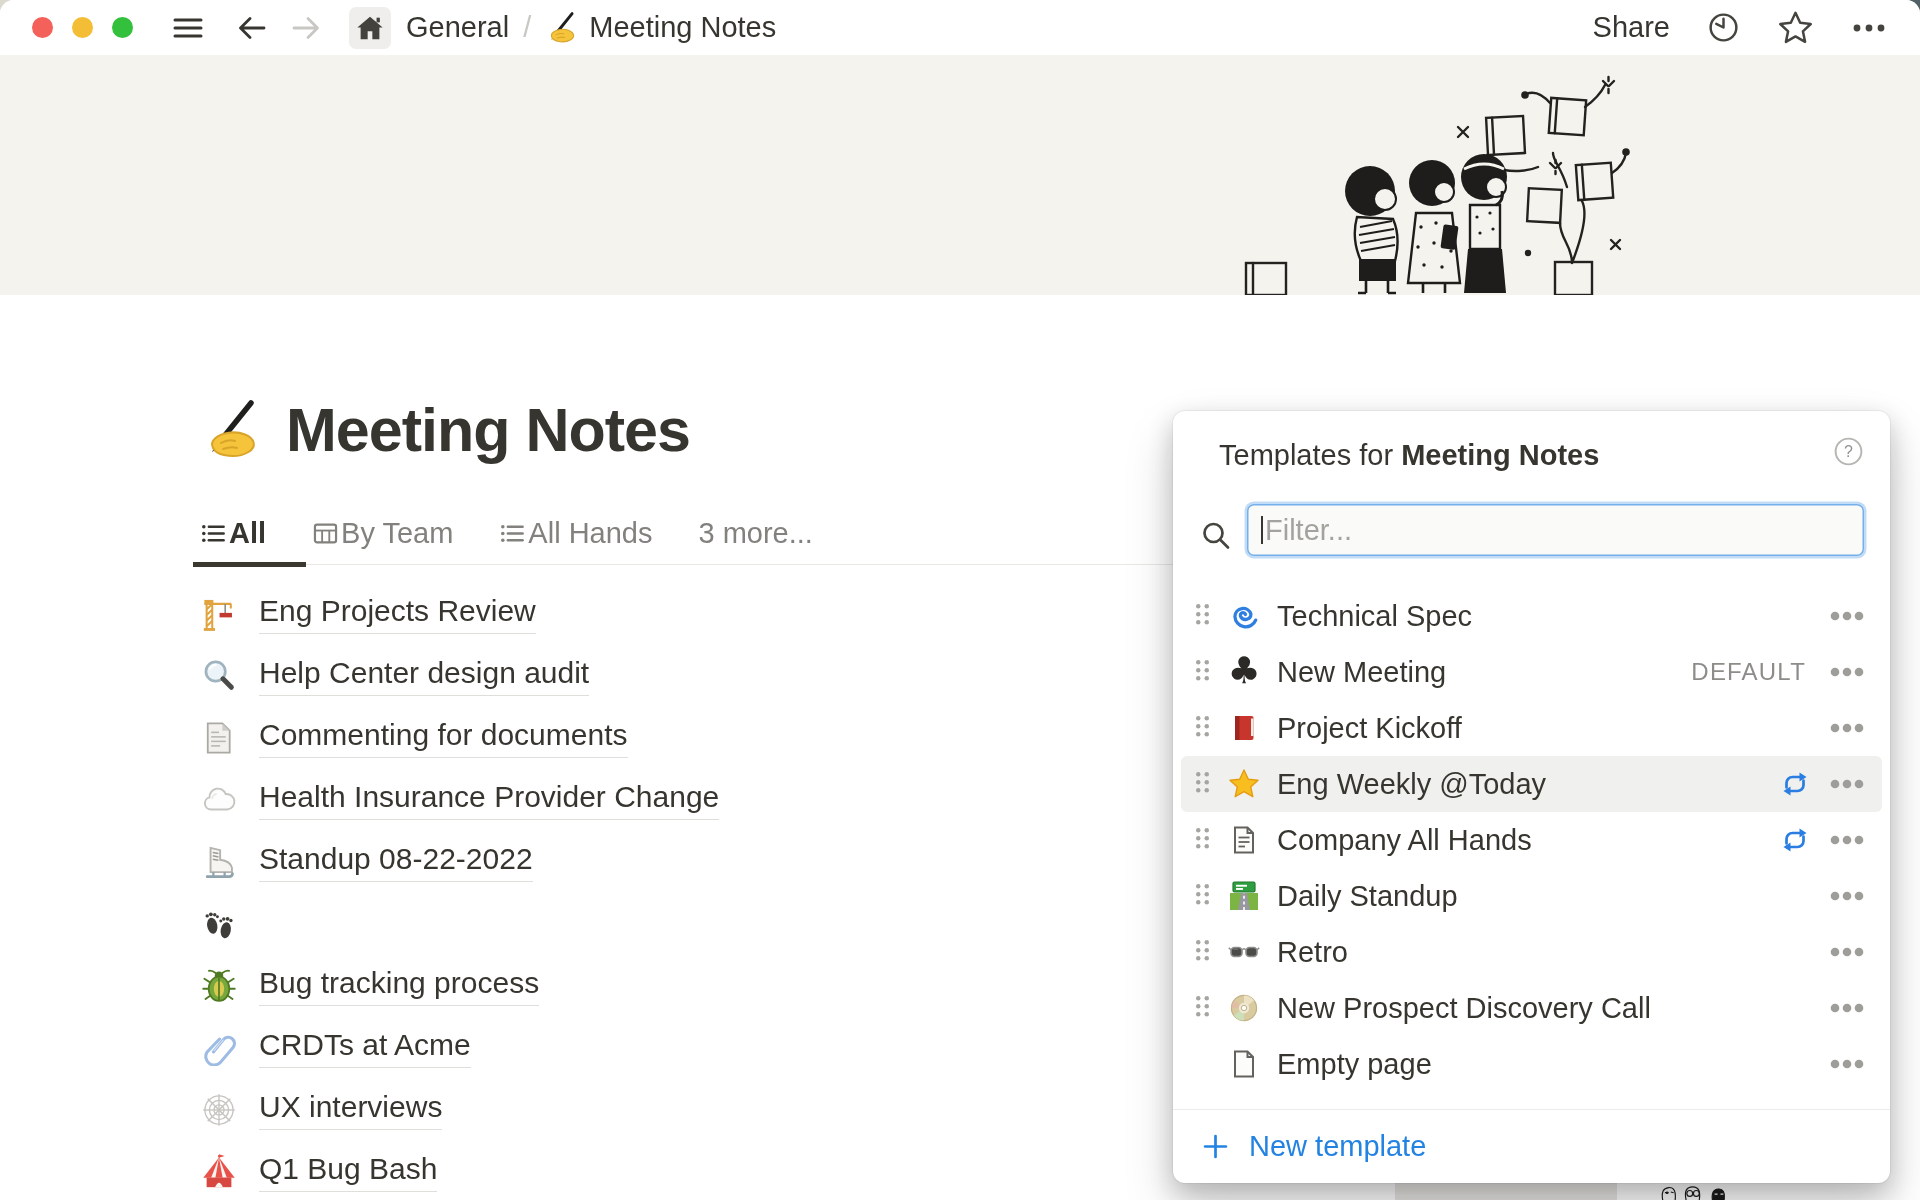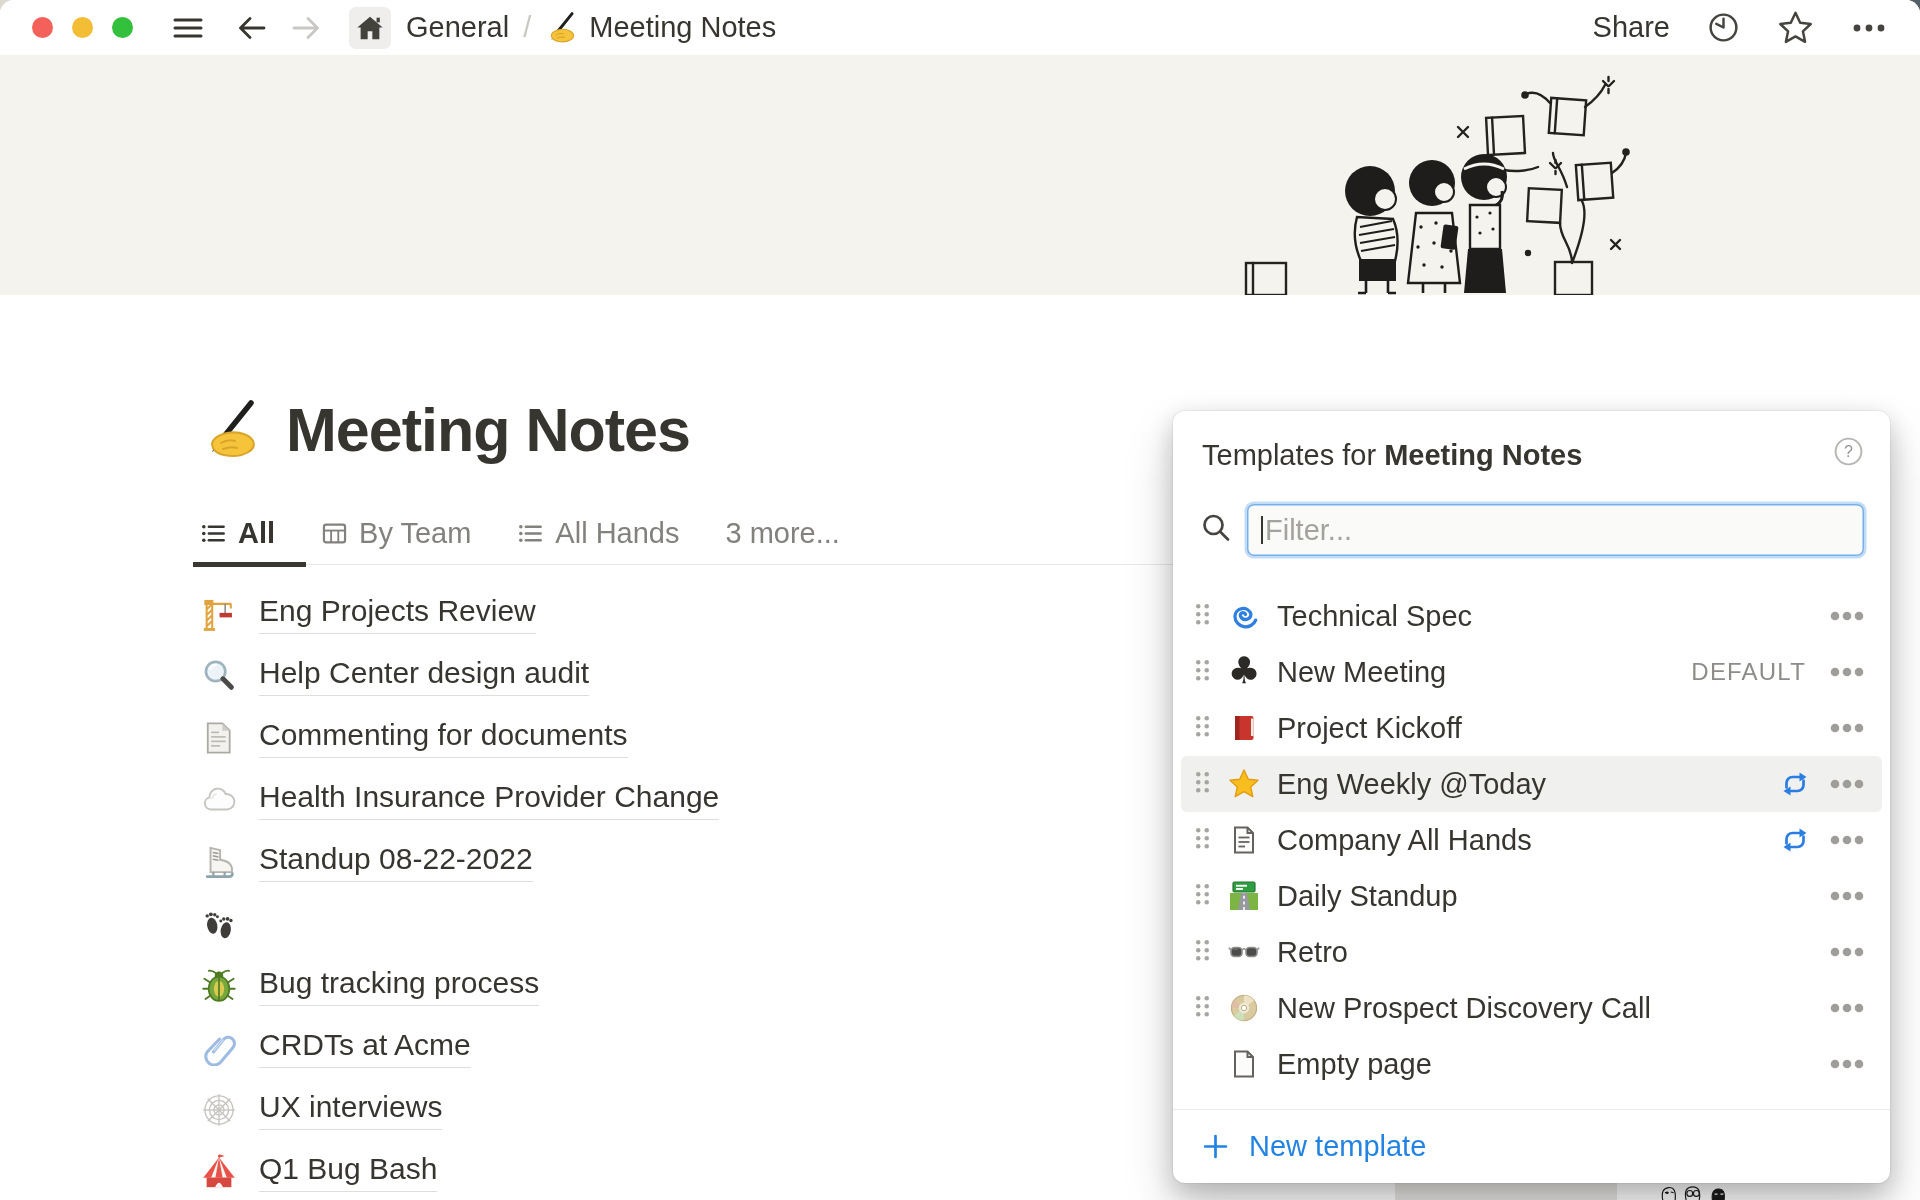--- a/index.html
+++ b/index.html
@@ -34,21 +34,21 @@
   .cover{ height:240px; background:#F4F3EE; position:relative; }
   .cover-art{ position:absolute; right:252px; bottom:0; }
 
   
   .content{ position:relative; padding-left:200px; background:#fff; }
   .title-row{ margin-top:100px; display:flex; align-items:center; gap:22px; }
   .title-emoji{ width:64px; height:64px; }
   .page-title{ font-size:61px; font-weight:700; letter-spacing:-1px; color:#37352F; }
 
   .tabs{ margin-top:46px; height:44px; display:flex; align-items:center; gap:46px; font-size:29px; }
-  .tab{ display:flex; align-items:center; gap:11px; color:#82817D; cursor:default; }
+  .tab{ display:flex; align-items:center; gap:2px; color:#82817D; cursor:default; }
   .tab svg{ width:27px; height:27px; }
   .tab.active{ color:#37352F; font-weight:700; }
   .tab-divider{ margin-top:9px; width:1546px; border-top:1.5px solid #E9E8E5; position:relative; }
   .active-bar{ position:absolute; left:-7px; top:-3.5px; width:113px; height:5px; background:#3A382F; }
 
   .page-list{ margin-top:18px; }
   .page-row{ height:62px; display:flex; align-items:center; gap:21px; }
   .page-row .p-ico{ width:38px; height:38px; flex:0 0 38px; display:flex; align-items:center; justify-content:center; }
   .page-row .p-ico svg{ width:36px; height:36px; }
   .p-label{ font-size:30px; color:#37352F; border-bottom:1.5px solid #DFDEDA; padding-bottom:4px; line-height:1.15; }
@@ -56,24 +56,24 @@
   
   .bottom-peek{ position:absolute; left:1395px; top:1181px; height:19px; display:flex; z-index:1; }
   .peek-gray{ width:222px; height:100%; background:#E8E7E4; }
   .peek-white{ width:303px; height:100%; background:#fff; display:flex; }
   .peek-white svg{ margin-left:28px; }
 
   
   .popup{ position:absolute; left:1173px; top:411px; width:717px; height:772px; background:#fff; border-radius:12px; z-index:5;
     box-shadow:0 0 0 1px rgba(15,15,15,0.05), 0 9px 24px rgba(15,15,15,0.2), 0 25px 50px rgba(15,15,15,0.18);
     display:flex; flex-direction:column; }
-  .pp-header{ padding:25px 26px 0 29px; display:flex; align-items:center; font-size:29px; }
+  .pp-header{ padding:25px 26px 0 46px; display:flex; align-items:center; font-size:29px; }
   .pp-title b{ font-weight:700; }
   .pp-help{ margin-left:auto; }
-  .pp-search{ margin:30px 26px 0 27px; display:flex; align-items:center; gap:15px; }
+  .pp-search{ margin:30px 26px 0 27px; display:flex; align-items:flex-end; gap:15px; }
   .pp-search-ico{ flex:0 0 32px; }
   .pp-input-wrap{ flex:1; height:52px; position:relative; background:#FAFAF8; border-radius:7px;
     box-shadow:inset 0 0 0 1.5px rgba(35,131,226,0.62), 0 0 0 2.5px rgba(35,131,226,0.28); }
   .pp-input{ width:100%; height:100%; border:none; outline:none; background:transparent; font-family:inherit; font-size:29px; color:#37352F; padding:0 16px 0 18px; }
   .pp-input::placeholder{ color:#A3A29E; }
   .caret{ position:absolute; left:14px; top:12px; width:2px; height:28px; background:#37352F; }
   .pp-rows{ margin-top:32px; }
   .pp-row{ height:56px; margin:0 8px; border-radius:6px; display:flex; align-items:center; padding:0 18px 0 13px; }
   .pp-row.selected{ background:#F0F0EE; }
   .pp-handle{ width:17px; flex:0 0 17px; margin-right:17px; }

